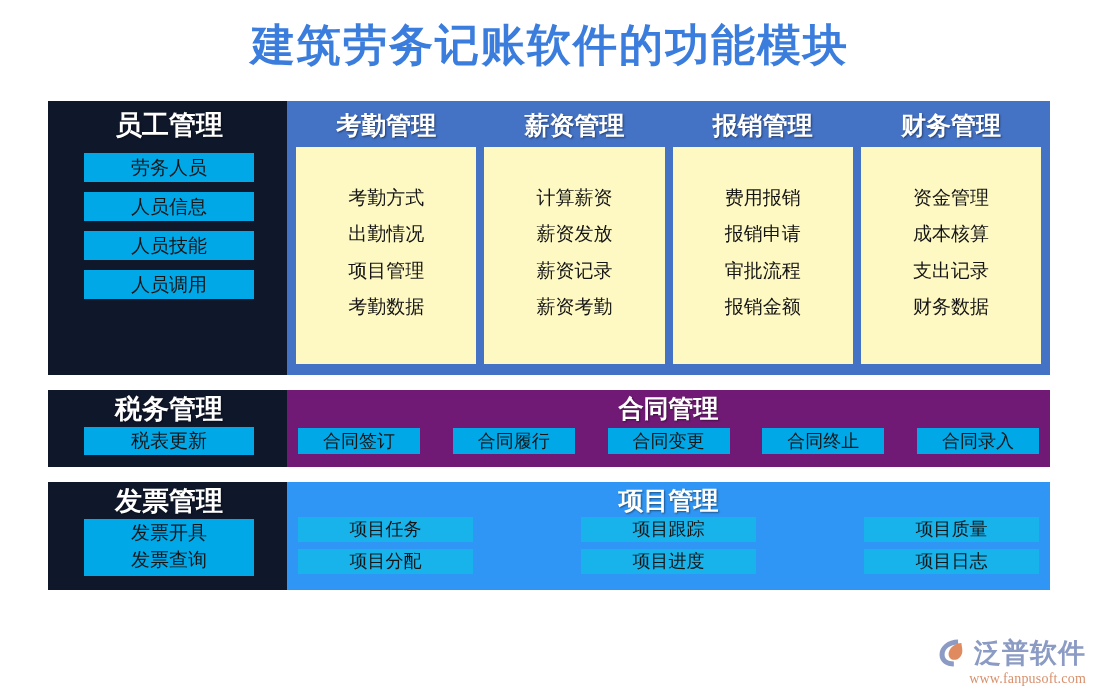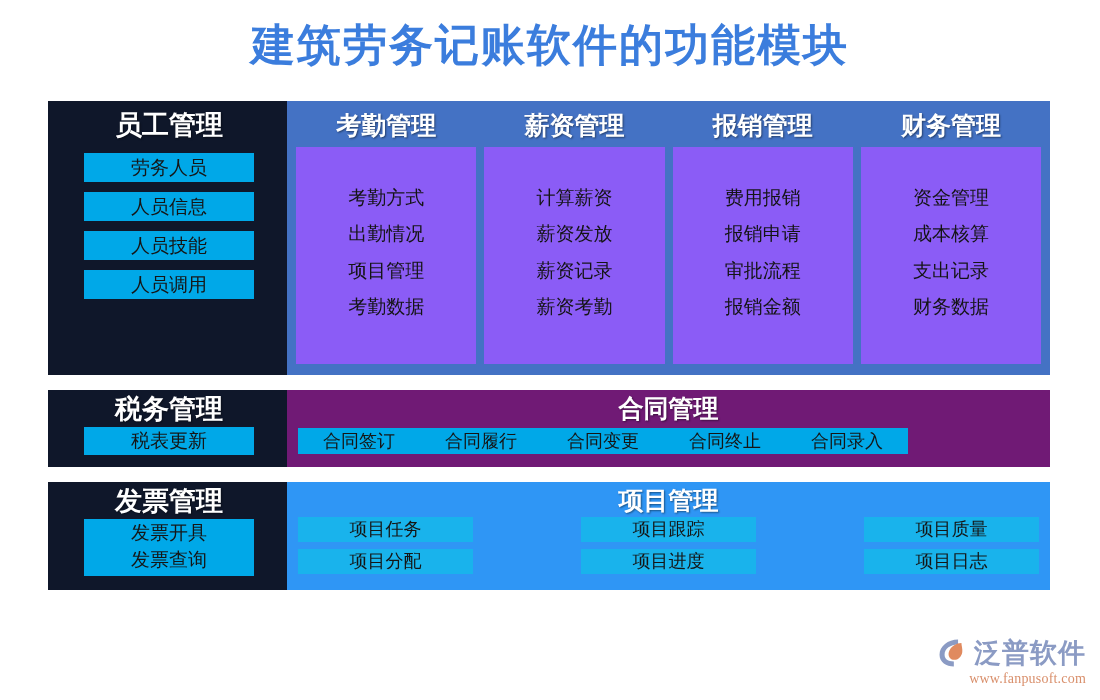--- a/index.html
+++ b/index.html
@@ -95,21 +95,21 @@
     flex: 1 1 0;
     display: flex;
     flex-direction: column;
     align-items: stretch;
     margin: 0 4px;
   }
   .col:first-child { margin-left: 9px; }
   .col:last-child  { margin-right: 9px; }
   .col .panel-title { font-size: 25px; margin: 8px 0 5px 0; }
   .col-body {
-    background: #8b5cf6;
+    background: #fef9c3;
     flex: 1 1 auto;
     margin-bottom: 11px;
     display: flex;
     flex-direction: column;
     justify-content: center;
     align-items: center;
     padding-bottom: 6px;
   }
   .col-body .item {
     color: #141414;
@@ -117,20 +117,21 @@
     line-height: 1.9;
     white-space: nowrap;
     text-align: center;
   }
 
   
   #panel-contract { left: 287px; top: 390px; width: 763px; height: 77px; }
   #panel-contract .panel-title { font-size: 25px; margin-top: 2px; }
   .chip-row {
     display: flex;
+    justify-content: space-between;
     align-items: center;
     padding: 3px 11px 0 11px;
   }
   .chip-row .chip {
     height: 26px;
     line-height: 26px;
     font-size: 18px;
     width: 122px;
   }
 

